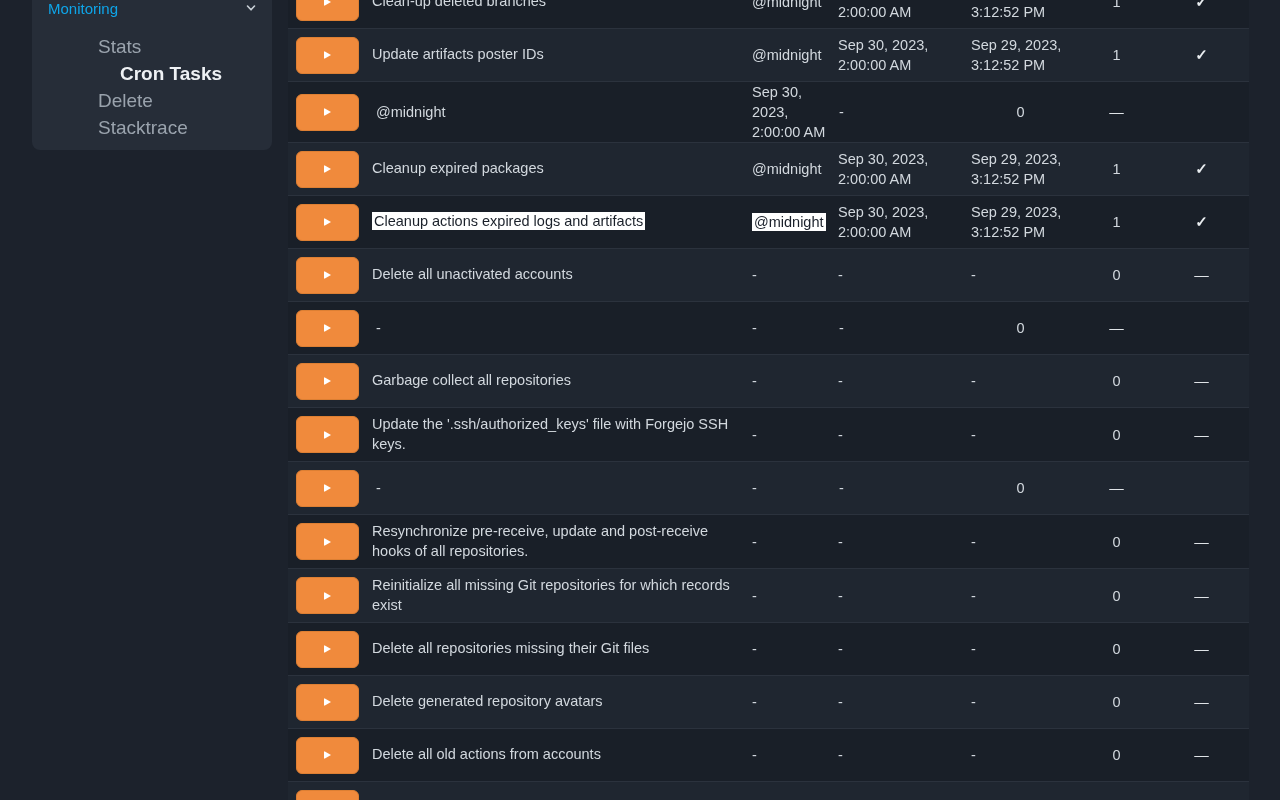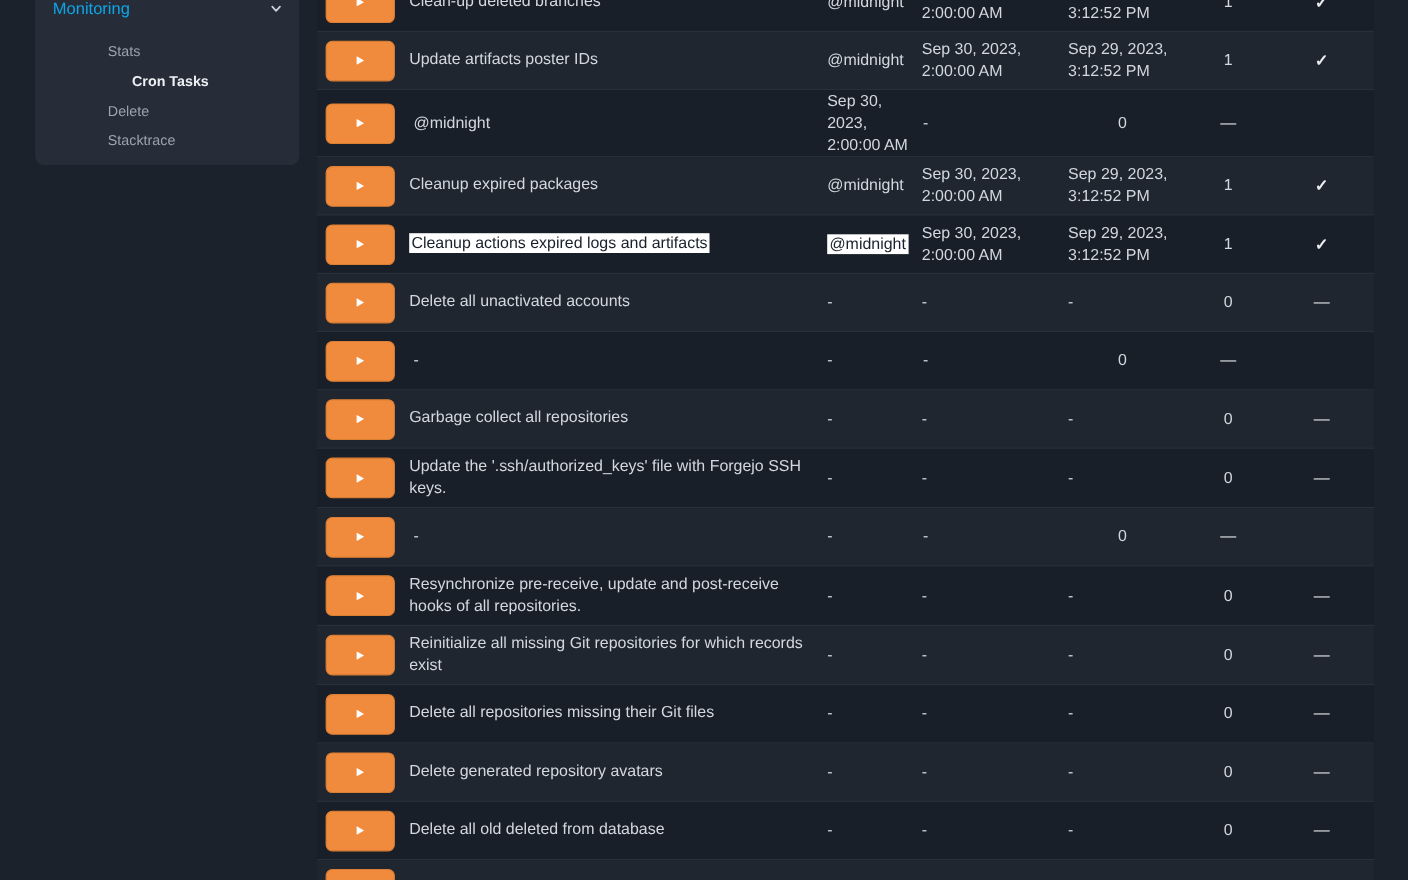--- a/index.html
+++ b/index.html
@@ -19,21 +19,21 @@
   }
   .side-header {
     position:absolute; left:16px; right:14px; top:42px; height:20px;
     display:flex; align-items:center; justify-content:space-between;
     cursor:pointer;
   }
   .side-header .hdr-label { font-size:15px; color:#0ea5e9; }
   .chev { width:14px; height:14px; display:block; }
   .side-item {
     position:absolute; left:66px; height:17px; line-height:17px;
-    font-size:13px; color:#9aa3ad; cursor:pointer; white-space:nowrap;
+    font-size:19px; color:#9aa3ad; cursor:pointer; white-space:nowrap;
   }
   .side-item.active { color:#eef1f4; font-weight:bold; }
   .si-0 { top:82px; } .si-1 { top:109px;margin-left:22px; } .si-2 { top:136px; } .si-3 { top:163px; }
 
   
   .cron-table {
     position:absolute; left:288px; top:-24px; width:961px;
   }
   .row {
     display:grid;
@@ -282,21 +282,21 @@
     <div class="cell c-count">0</div>
     <div class="cell c-status dash">—</div>
   </div>
 
   <div class="row">
     <div class="cell c-btn">
       <button class="run-btn">
         <span class="play"></span>
       </button>
     </div>
-    <div class="cell c-name"><span class="nm">Delete all old deleted from database</span></div>
+    <div class="cell c-name"><span class="nm">Delete all old actions from accounts</span></div>
     <div class="cell c-sched"><span class="sc">-</span></div>
     <div class="cell c-next">-</div>
     <div class="cell c-last">-</div>
     <div class="cell c-count">0</div>
     <div class="cell c-status dash">—</div>
   </div>
 
   <div class="row">
     <div class="cell c-btn">
       <button class="run-btn">

